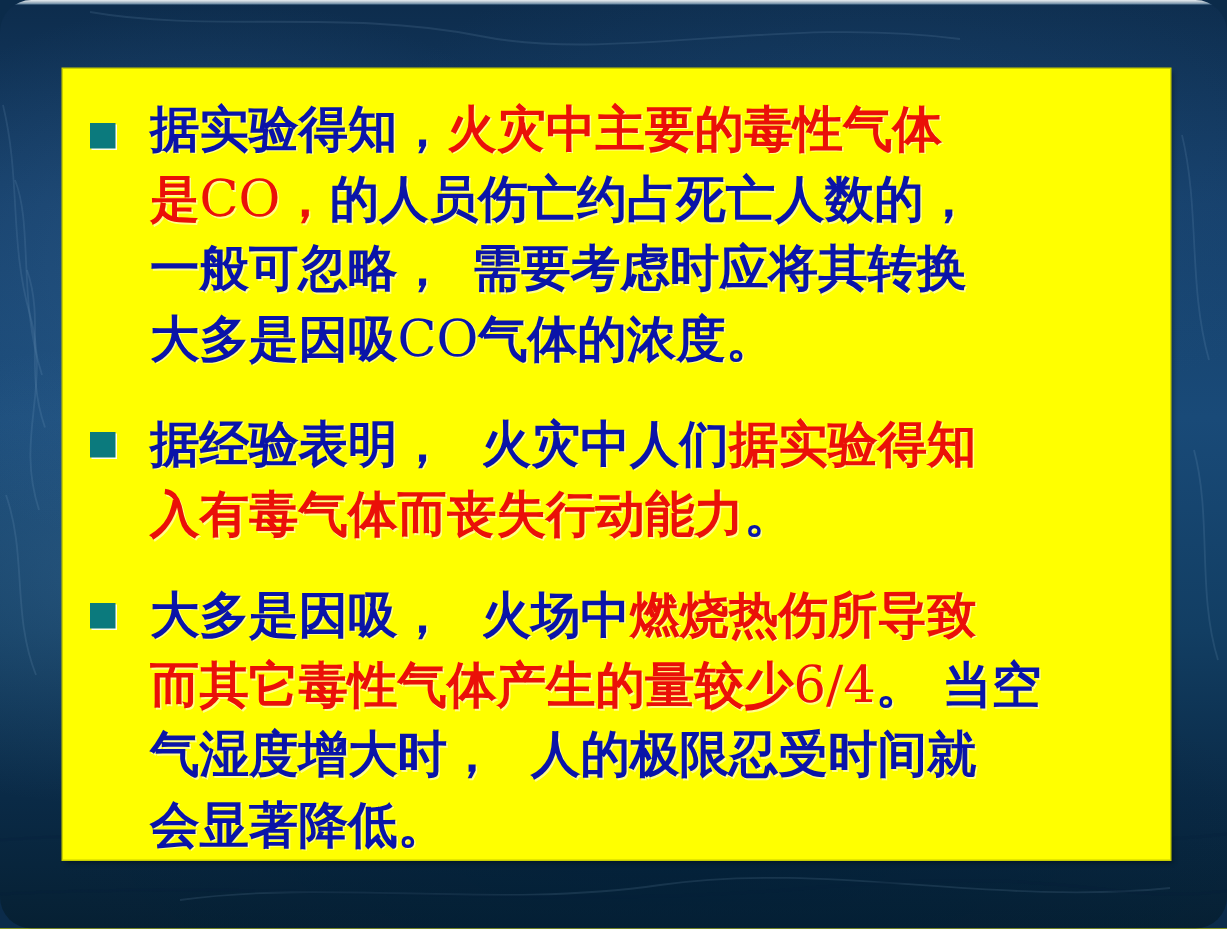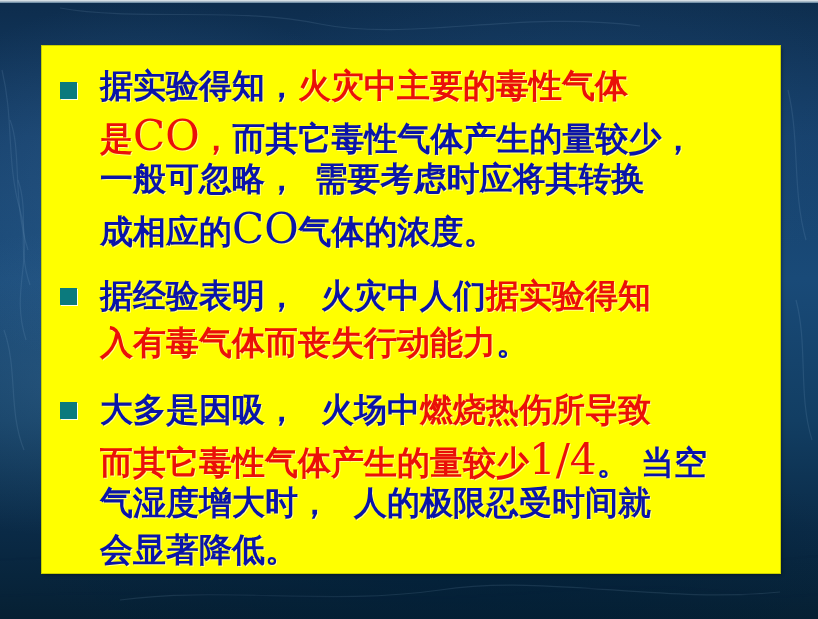--- a/index.html
+++ b/index.html
@@ -9,20 +9,21 @@
     background:#0b2b4a;
   }
   #slide{
     position:relative;width:818px;height:619px;overflow:hidden;
     background:
       radial-gradient(ellipse 420px 300px at 18% 30%, rgba(70,120,170,0.30) 0%, rgba(70,120,170,0) 62%),
       radial-gradient(ellipse 520px 260px at 72% 18%, rgba(40,90,140,0.26) 0%, rgba(40,90,140,0) 66%),
       radial-gradient(ellipse 300px 220px at 8% 62%, rgba(120,170,210,0.16) 0%, rgba(120,170,210,0) 70%),
       radial-gradient(ellipse 600px 200px at 55% 92%, rgba(0,30,55,0.55) 0%, rgba(0,30,55,0) 70%),
       linear-gradient(180deg,#0d2c4c 0%,#16406b 22%,#194a78 45%,#123e63 68%,#0a2a46 86%,#062033 100%);
+    border-radius: 21px;
   }
   
   #veins{position:absolute;inset:0;pointer-events:none;opacity:.45;}
   #topglint{
     position:absolute;left:0;top:0;width:818px;height:3px;
     background:linear-gradient(180deg,#e9eef2 0%,#b9c6d0 40%,#5d7f9b 100%);
   }
   #panel{
     position:absolute;left:42px;top:46px;width:738px;height:527px;
     background:#ffff00;
@@ -34,21 +35,21 @@
     position:absolute;width:17px;height:17px;background:#0b7a7d;
     box-shadow:1px 1px 0 rgba(255,255,255,.9);
   }
   .line{
     position:absolute;white-space:pre;
     font-weight:bold;font-size:33px;letter-spacing:0px;
     font-family:"DejaVu Sans","Liberation Sans",sans-serif;
   }
   .blue{color:#0a14a8;text-shadow:1px 1px 0 rgba(255,255,255,.55);}
   .red{color:#ea1008;text-shadow:1px 1px 0 rgba(255,255,255,.55);}
-  .serifnum{font-family:"DejaVu Serif","Liberation Serif",serif;font-weight:400;font-size:42px;}
+  .serifnum{font-family:"DejaVu Serif","Liberation Serif",serif;font-weight:400;font-size:34px;}
 </style>
 </head>
 <body>
 
 <div id="slide">
 
   <svg id="veins" width="818" height="619" viewBox="0 0 818 619" preserveAspectRatio="none">
     <g fill="none" stroke="#9fc2de" stroke-opacity="0.28" stroke-width="1.2">
       <path d="M2 70 C 14 120, 6 160, 20 210 S 10 290, 26 340"></path>
       <path d="M10 120 C 22 150, 12 200, 28 250"></path>
@@ -65,32 +66,32 @@
     </g>
   </svg>
 
   <div id="topglint"></div>
 
   <div id="panel">
     <div class="bullets" id="bullets-root">
         <div class="bullet">
           <div class="marker" style="left: 18px; top: 36px;"></div>
           <div class="line" style="left: 58px; top: 18px;"><span class="blue">据实验得知，</span><span class="red">火灾中主要的毒性气体</span></div>
-          <div class="line" style="left: 58px; top: 64.5px;"><span class="red">是</span><span class="red serifnum">CO</span><span class="red">，</span><span class="blue">而其它毒性气体产生的量较少，</span></div>
+          <div class="line" style="left: 58px; top: 64.5px;"><span class="red">是</span><span class="red serifnum">CO</span><span class="red">，</span><span class="blue">的人员伤亡约占死亡人数的，</span></div>
           <div class="line" style="left: 58px; top: 111px; font-family: Liberation Serif, serif;"><span class="blue">一般可忽略，  需要考虑时应将其转换</span></div>
-          <div class="line" style="left: 58px; top: 157.5px;"><span class="blue">成相应的</span><span class="blue serifnum">CO</span><span class="blue">气体的浓度。</span></div>
+          <div class="line" style="left: 58px; top: 157.5px;"><span class="blue">大多是因吸</span><span class="blue serifnum">CO</span><span class="blue">气体的浓度。</span></div>
         </div>
         <div class="bullet">
           <div class="marker" style="left: 18px; top: 242px;"></div>
           <div class="line" style="left: 58px; top: 228px;"><span class="blue">据经验表明，  火灾中人们</span><span class="red">据实验得知</span></div>
           <div class="line" style="left: 58px; top: 274.5px;"><span class="red">入有毒气体而丧失行动能力</span><span class="blue">。</span></div>
         </div>
         <div class="bullet">
           <div class="marker" style="left: 18px; top: 356px;"></div>
           <div class="line" style="left: 58px; top: 342px;"><span class="blue">大多是因吸，  火场中</span><span class="red">燃烧热伤所导致</span></div>
-          <div class="line" style="left: 58px; top: 388.5px;"><span class="red">而其它毒性气体产生的量较少</span><span class="red serifnum">1/4</span><span class="blue">。</span><span class="blue"> 当空</span></div>
+          <div class="line" style="left: 58px; top: 388.5px;"><span class="red">而其它毒性气体产生的量较少</span><span class="red serifnum">6/4</span><span class="blue">。</span><span class="blue"> 当空</span></div>
           <div class="line" style="left: 58px; top: 435px;"><span class="blue">气湿度增大时，  人的极限忍受时间就</span></div>
           <div class="line" style="left: 58px; top: 481.5px;"><span class="blue">会显著降低。</span></div>
         </div>
       </div>
   </div>
 
 </div>
 
 </body></html>

